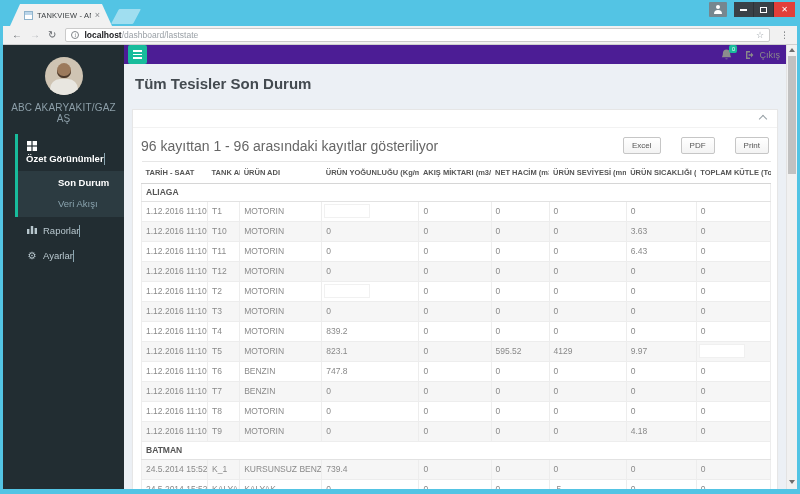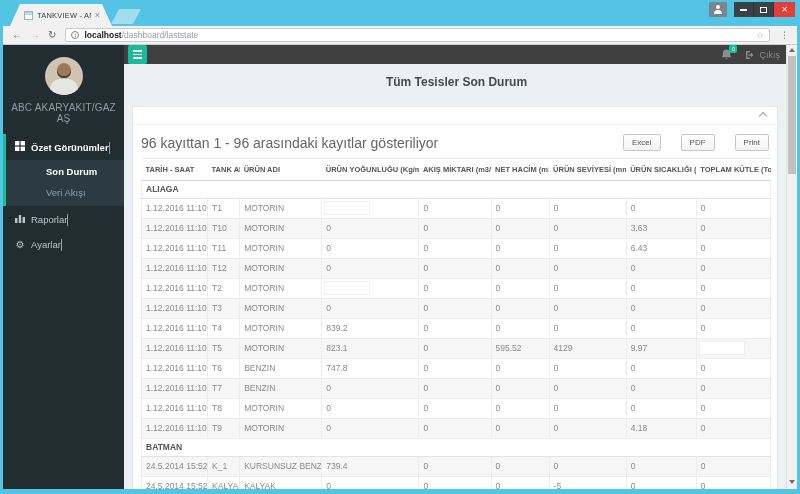--- a/index.html
+++ b/index.html
@@ -40,44 +40,44 @@
   .app { display:flex; height:444px; background:#ecf0f5; }
 
   .sidebar { width:121px; flex:0 0 121px; background:#222d32; }
   .user { text-align:center; padding:12px 4px 10px; }
   .avatar { width:38px; height:38px; border-radius:50%; margin:0 auto; background:#cfc4b3; position:relative; overflow:hidden; }
   .avatar::before { content:""; position:absolute; left:12px; top:6px; width:14px; height:15px; border-radius:50% 50% 45% 45%; background:#9c7a5c; box-shadow:0 -2px 0 0 #4c3a2c inset; }
   .avatar::after { content:""; position:absolute; left:5px; top:22px; width:28px; height:18px; border-radius:10px 10px 0 0; background:#e8e6e0; }
   .user-name { margin-top:7px; font-size:10px; color:#8c9ea8; letter-spacing:.2px; }
 
   .menu a { display:block; text-decoration:none; }
-  .menu-section { border-left:3px solid transparent; }
+  .menu-section { border-left:3px solid transparent;margin-left:12px; }
   .menu-section.active { border-left-color:#18bc9c; }
   .menu-item { display:flex; align-items:center; padding:7px 7px 7px 8px; color:#b8c7ce; font-size:9.5px; cursor:default; }
   .menu-item.parent-active { color:#fff; font-weight:bold; }
   .mi-icon { width:12px; flex:0 0 12px; margin-right:5px; display:inline-flex; align-items:center; justify-content:center; font-size:10px; line-height:10px; color:inherit; }
   .mi-label { flex:1; white-space:nowrap; overflow:hidden; }
   .chev { width:5px; height:5px; border-right:1.4px solid #8aa4af; border-bottom:1.4px solid #8aa4af; flex:0 0 5px; }
   .chev.down { transform:rotate(45deg); margin-top:-2px; }
   .chev.left { transform:rotate(135deg); }
   .submenu { background:#2c3b41; padding:1px 0 3px; }
   .submenu a { padding:5px 6px 5px 40px; font-size:9.5px; color:#8aa4af; }
   .submenu a.active { color:#fff; font-weight:bold; }
 
   .main { flex:1; display:flex; flex-direction:column; overflow:hidden; }
-  .navbar { height:30px; background:#404040; display:flex; align-items:center; padding:0 6px 0 4px; }
+  .navbar { height:30px; background:#4c1d95; display:flex; align-items:center; padding:0 6px 0 4px; }
   .hamburger { width:19px; height:19px; background:#18bc9c; border-radius:2px; display:flex; flex-direction:column; justify-content:center; align-items:center; gap:2px; }
   .hamburger span { display:block; width:9px; height:1.5px; background:#fff; }
   .nav-right { margin-left:auto; display:flex; align-items:center; gap:12px; }
   .bell-wrap { position:relative; width:13px; height:14px; }
   .badge { position:absolute; top:-3px; right:-4px; min-width:8px; height:8px; background:#18bc9c; color:#fff; border-radius:2px; font-size:5.5px; line-height:8px; text-align:center; padding:0 1px; }
   .logout { display:flex; align-items:center; gap:4px; color:#8a8a8a; font-size:9px; }
 
   .content { padding:6px 8px 0; }
-  .page-title { font-size:12px; font-weight:bold; color:#434a50; margin:5px 0 17px 3px;text-align:center; }
+  .page-title { font-size:15px; font-weight:bold; color:#434a50; margin:5px 0 17px 3px; }
 
   .panel { background:#fff; border:1px solid #e6e6e6; box-shadow:0 1px 1px rgba(0,0,0,.04); }
   .panel-head { height:18px; position:relative; border-bottom:1px solid #f2f2f2; }
   .collapse-btn { position:absolute; right:11px; top:6px; width:6px; height:6px; border-left:1.5px solid #97a0a6; border-top:1.5px solid #97a0a6; transform:rotate(45deg); }
   .panel-body { padding:9px 8px 0; }
   .table-top { display:flex; align-items:center; margin-bottom:7px; }
   .table-info { font-size:14px; color:#666; }
   .export-btns { margin-left:auto; display:flex; gap:20px; }
   .export-btns button { font-family:inherit; font-size:8px; color:#555; background:linear-gradient(#fff,#f3f3f3); border:1px solid #c6c6c6; border-radius:2px; padding:3px 8px; }
 

